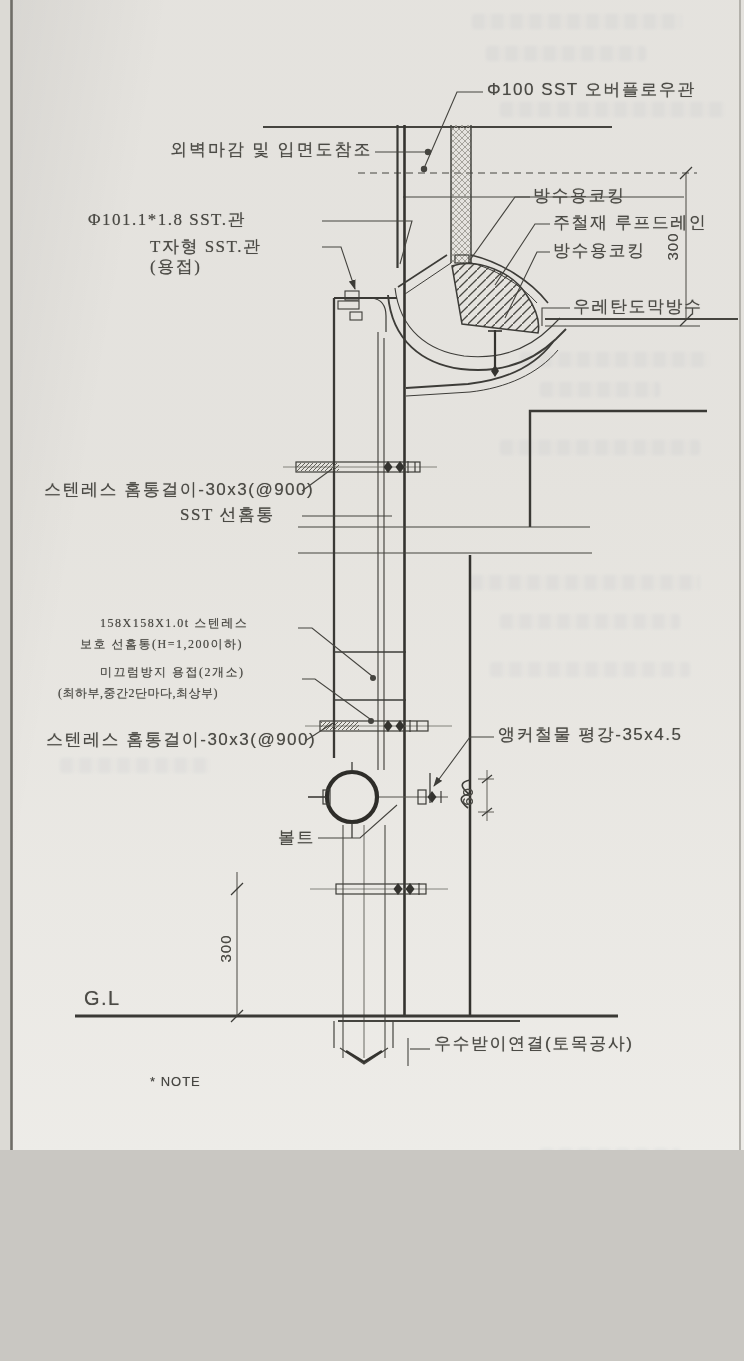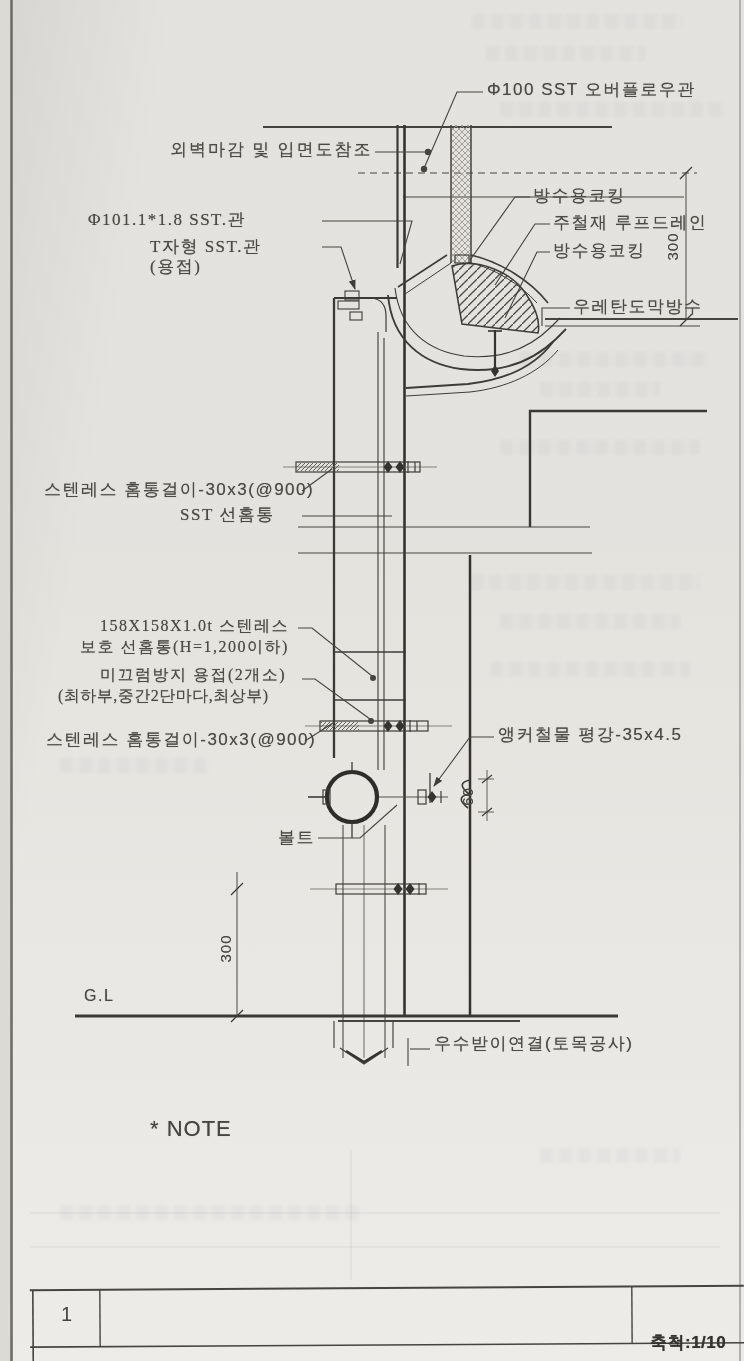--- a/index.html
+++ b/index.html
@@ -1,38 +1,38 @@
 <!DOCTYPE html>
 <html><head>
 <meta charset="utf-8">
 <style>
   html,body{margin:0;padding:0;background:#c9c7c2;}
   .page{
-    position:relative;width:744px;height:1361px;overflow:hidden;
+    position:relative;width:744px;height:1150px;overflow:hidden;
     background:
       linear-gradient(100deg, rgba(0,0,0,0.06) 0%, rgba(0,0,0,0.0) 18%),
       linear-gradient(0deg, rgba(255,255,255,0.20) 0%, rgba(0,0,0,0.02) 60%),
       #e9e7e2;
     font-family:"Liberation Sans",sans-serif;
   }
   .edge-shade{position:absolute;left:0;top:0;width:11px;height:1361px;background:#dcdad5;}
   .lbl{
     position:absolute;font-size:17px;color:#4b4a45;letter-spacing:1.5px;
     white-space:nowrap;line-height:1.15;
     text-shadow:0 0 0.7px rgba(70,70,64,0.6);
   }
   .lbl.r{font-family:Liberation Serif, serif;}
-  .lbl.sm{font-size:16px;}
+  .lbl.sm{font-size:12px;}
   .dim{
     position:absolute;font-size:15px;color:#4b4a45;letter-spacing:1px;
     text-align:center;transform:rotate(-90deg);transform-origin:center;
     white-space:nowrap;text-shadow:0 0 0.6px rgba(70,70,64,0.6);
   }
-  .note{position:absolute;font-size:22px;color:#454440;letter-spacing:1px;white-space:nowrap;
-    text-shadow:0 0 0.7px rgba(70,70,64,0.55);margin-top:42px;}
+  .note{position:absolute;font-size:13px;color:#454440;letter-spacing:1px;white-space:nowrap;
+    text-shadow:0 0 0.7px rgba(70,70,64,0.55);}
   .tb-title{position:absolute;font-size:21px;color:#3f3e3a;letter-spacing:2.5px;white-space:nowrap;
     text-shadow:0 0 0.8px rgba(60,60,55,0.65);}
   .tb-no{position:absolute;font-size:20px;color:#454440;text-align:center;}
   .tb-scale{position:absolute;font-size:17px;font-weight:bold;color:#34332f;letter-spacing:0.5px;
     text-shadow:0 0 0.7px rgba(50,50,46,0.7);}
   .ghost{position:absolute;opacity:0.5;filter:blur(1.6px);pointer-events:none;
     background:repeating-linear-gradient(90deg, rgba(92,108,138,0.10) 0 13px, rgba(92,108,138,0.02) 13px 19px);
     height:15px;border-radius:2px;}
   .ghostline{position:absolute;background:rgba(60,60,60,0.05);pointer-events:none;}
   svg{position:absolute;left:0;top:0;}
@@ -272,21 +272,21 @@
 
   <div class="lbl r sm" style="left:100px;top:666px;width:198px;">미끄럼방지 용접(2개소)</div>
   <div class="lbl r sm" style="left:58px;top:687px;width:242px;letter-spacing:0.5px;">(최하부,중간2단마다,최상부)</div>
 
   <div class="lbl" style="left:46px;top:730px;">스텐레스 홈통걸이-30x3(@900)</div>
 
   <div class="lbl" style="left:498px;top:725px;text-align:right;">앵커철물 평강-35x4.5</div>
 
   <div class="lbl" style="left:278px;top:828px;">볼트</div>
 
-  <div class="lbl" style="left:84px;top:987px;font-size:16px;">G.L</div>
+  <div class="lbl" style="left:84px;top:987px;font-size:20px;">G.L</div>
 
   <div class="lbl" style="left:434px;top:1034px;">우수받이연결(토목공사)</div>
 
   <div class="dim" style="left:652px;top:238px;width:40px;">300</div>
   <div class="dim" style="left:452px;top:788px;width:30px;">60</div>
   <div class="dim" style="left:205px;top:940px;width:40px;">300</div>
 
   <div class="note" style="left:150px;top:1074px;">* NOTE</div>
 
   <div class="tb-no" style="left:33px;top:1303px;width:67px;">1</div>

